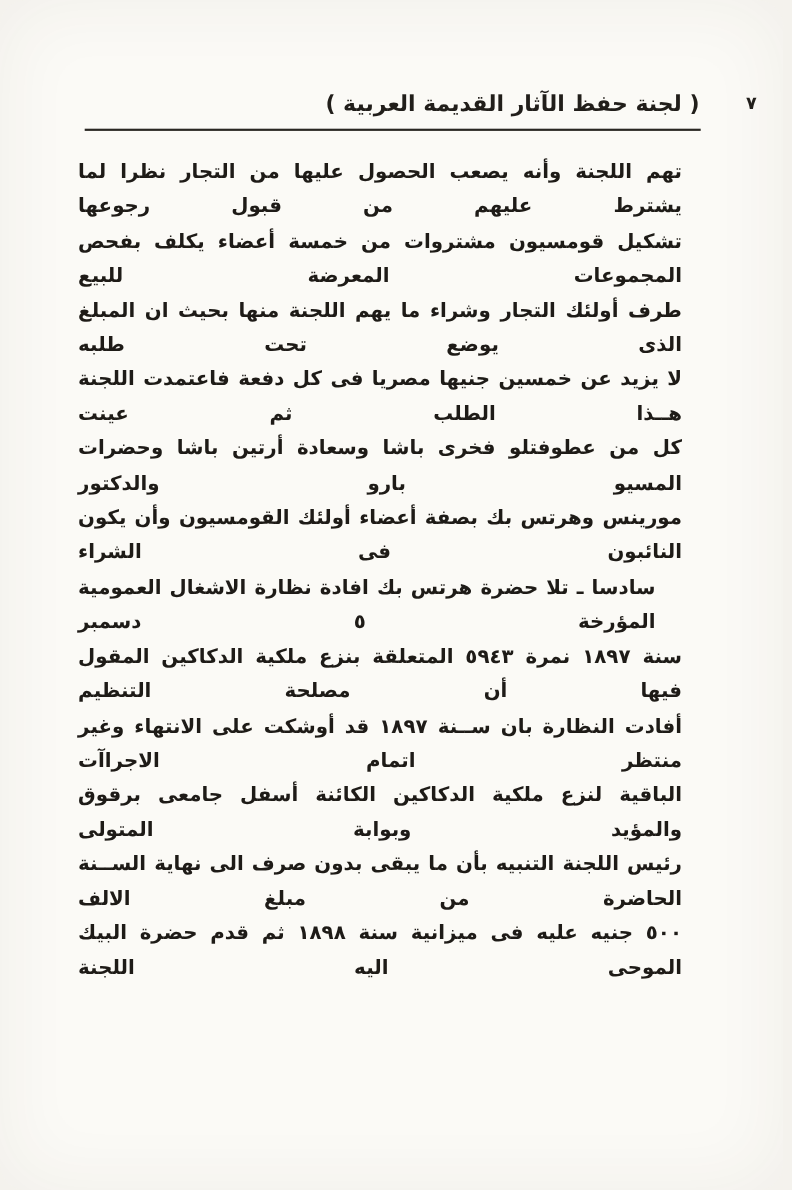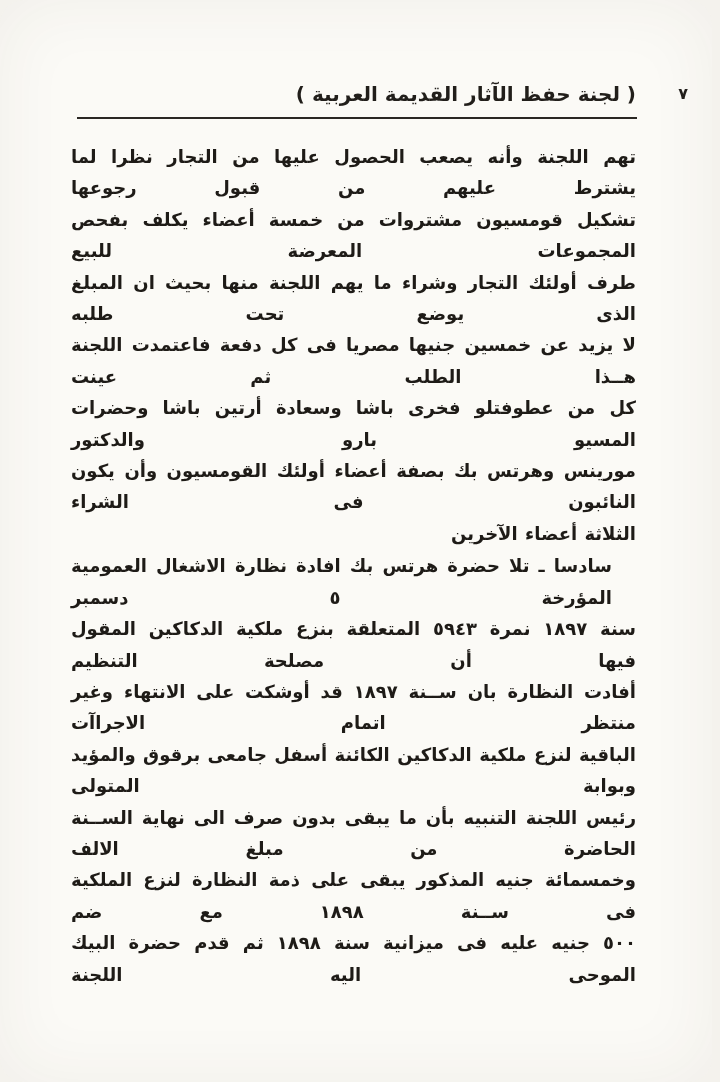--- a/index.html
+++ b/index.html
@@ -41,21 +41,21 @@
       height: 2px;
       background: #2a2723;
     }
 
     
     .text-block {
       position: absolute;
       top: 141px; right: 76px;
       width: 565px;
     }
-    .para { margin: 0 0 1px 0; }
+    .para { margin: 0 16px 1px 0; }
     .line {
       font-size: 18px;
       font-weight: bold;
       line-height: 31.4px;
       color: #1e1b17;
       text-align: justify;
       text-align-last: justify;
       word-spacing: 1px;
     }
     .para.indent .line:first-child { padding-right: 24px; }
@@ -74,28 +74,26 @@
 
   <main class="text-block">
 
     <section class="para">
       <div class="line">تهم اللجنة وأنه يصعب الحصول عليها من التجار نظرا لما يشترط عليهم من قبول رجوعها</div>
       <div class="line">تشكيل قومسيون مشتروات من خمسة أعضاء يكلف بفحص المجموعات المعرضة للبيع</div>
       <div class="line">طرف أولئك التجار وشراء ما يهم اللجنة منها بحيث ان المبلغ الذى يوضع تحت طلبه</div>
       <div class="line">لا يزيد عن خمسين جنيها مصريا فى كل دفعة فاعتمدت اللجنة هــذا الطلب ثم عينت</div>
       <div class="line">كل من عطوفتلو فخرى باشا وسعادة أرتين باشا وحضرات المسيو بارو والدكتور</div>
       <div class="line">مورينس وهرتس بك بصفة أعضاء أولئك القومسيون وأن يكون النائبون فى الشراء</div>
-      <div class="line end">الثلاثة أعضاء الآخرين</div>
     </section>
 
     <section class="para indent">
       <div class="line">سادسا ـ تلا حضرة هرتس بك افادة نظارة الاشغال العمومية المؤرخة ٥ دسمبر</div>
       <div class="line">سنة ١٨٩٧ نمرة ٥٩٤٣ المتعلقة بنزع ملكية الدكاكين المقول فيها أن مصلحة التنظيم</div>
       <div class="line">أفادت النظارة بان ســنة ١٨٩٧ قد أوشكت على الانتهاء وغير منتظر اتمام الاجراآت</div>
       <div class="line">الباقية لنزع ملكية الدكاكين الكائنة أسفل جامعى برقوق والمؤيد وبوابة المتولى</div>
       <div class="line">رئيس اللجنة التنبيه بأن ما يبقى بدون صرف الى نهاية الســنة الحاضرة من مبلغ الالف</div>
-      <div class="line">وخمسمائة جنيه المذكور يبقى على ذمة النظارة لنزع الملكية فى ســنة ١٨٩٨ مع ضم</div>
       <div class="line">٥٠٠ جنيه عليه فى ميزانية سنة ١٨٩٨ ثم قدم حضرة البيك الموحى اليه اللجنة</div>
 
     </section>
 
   </main>
 </div>
 
 </body></html>

